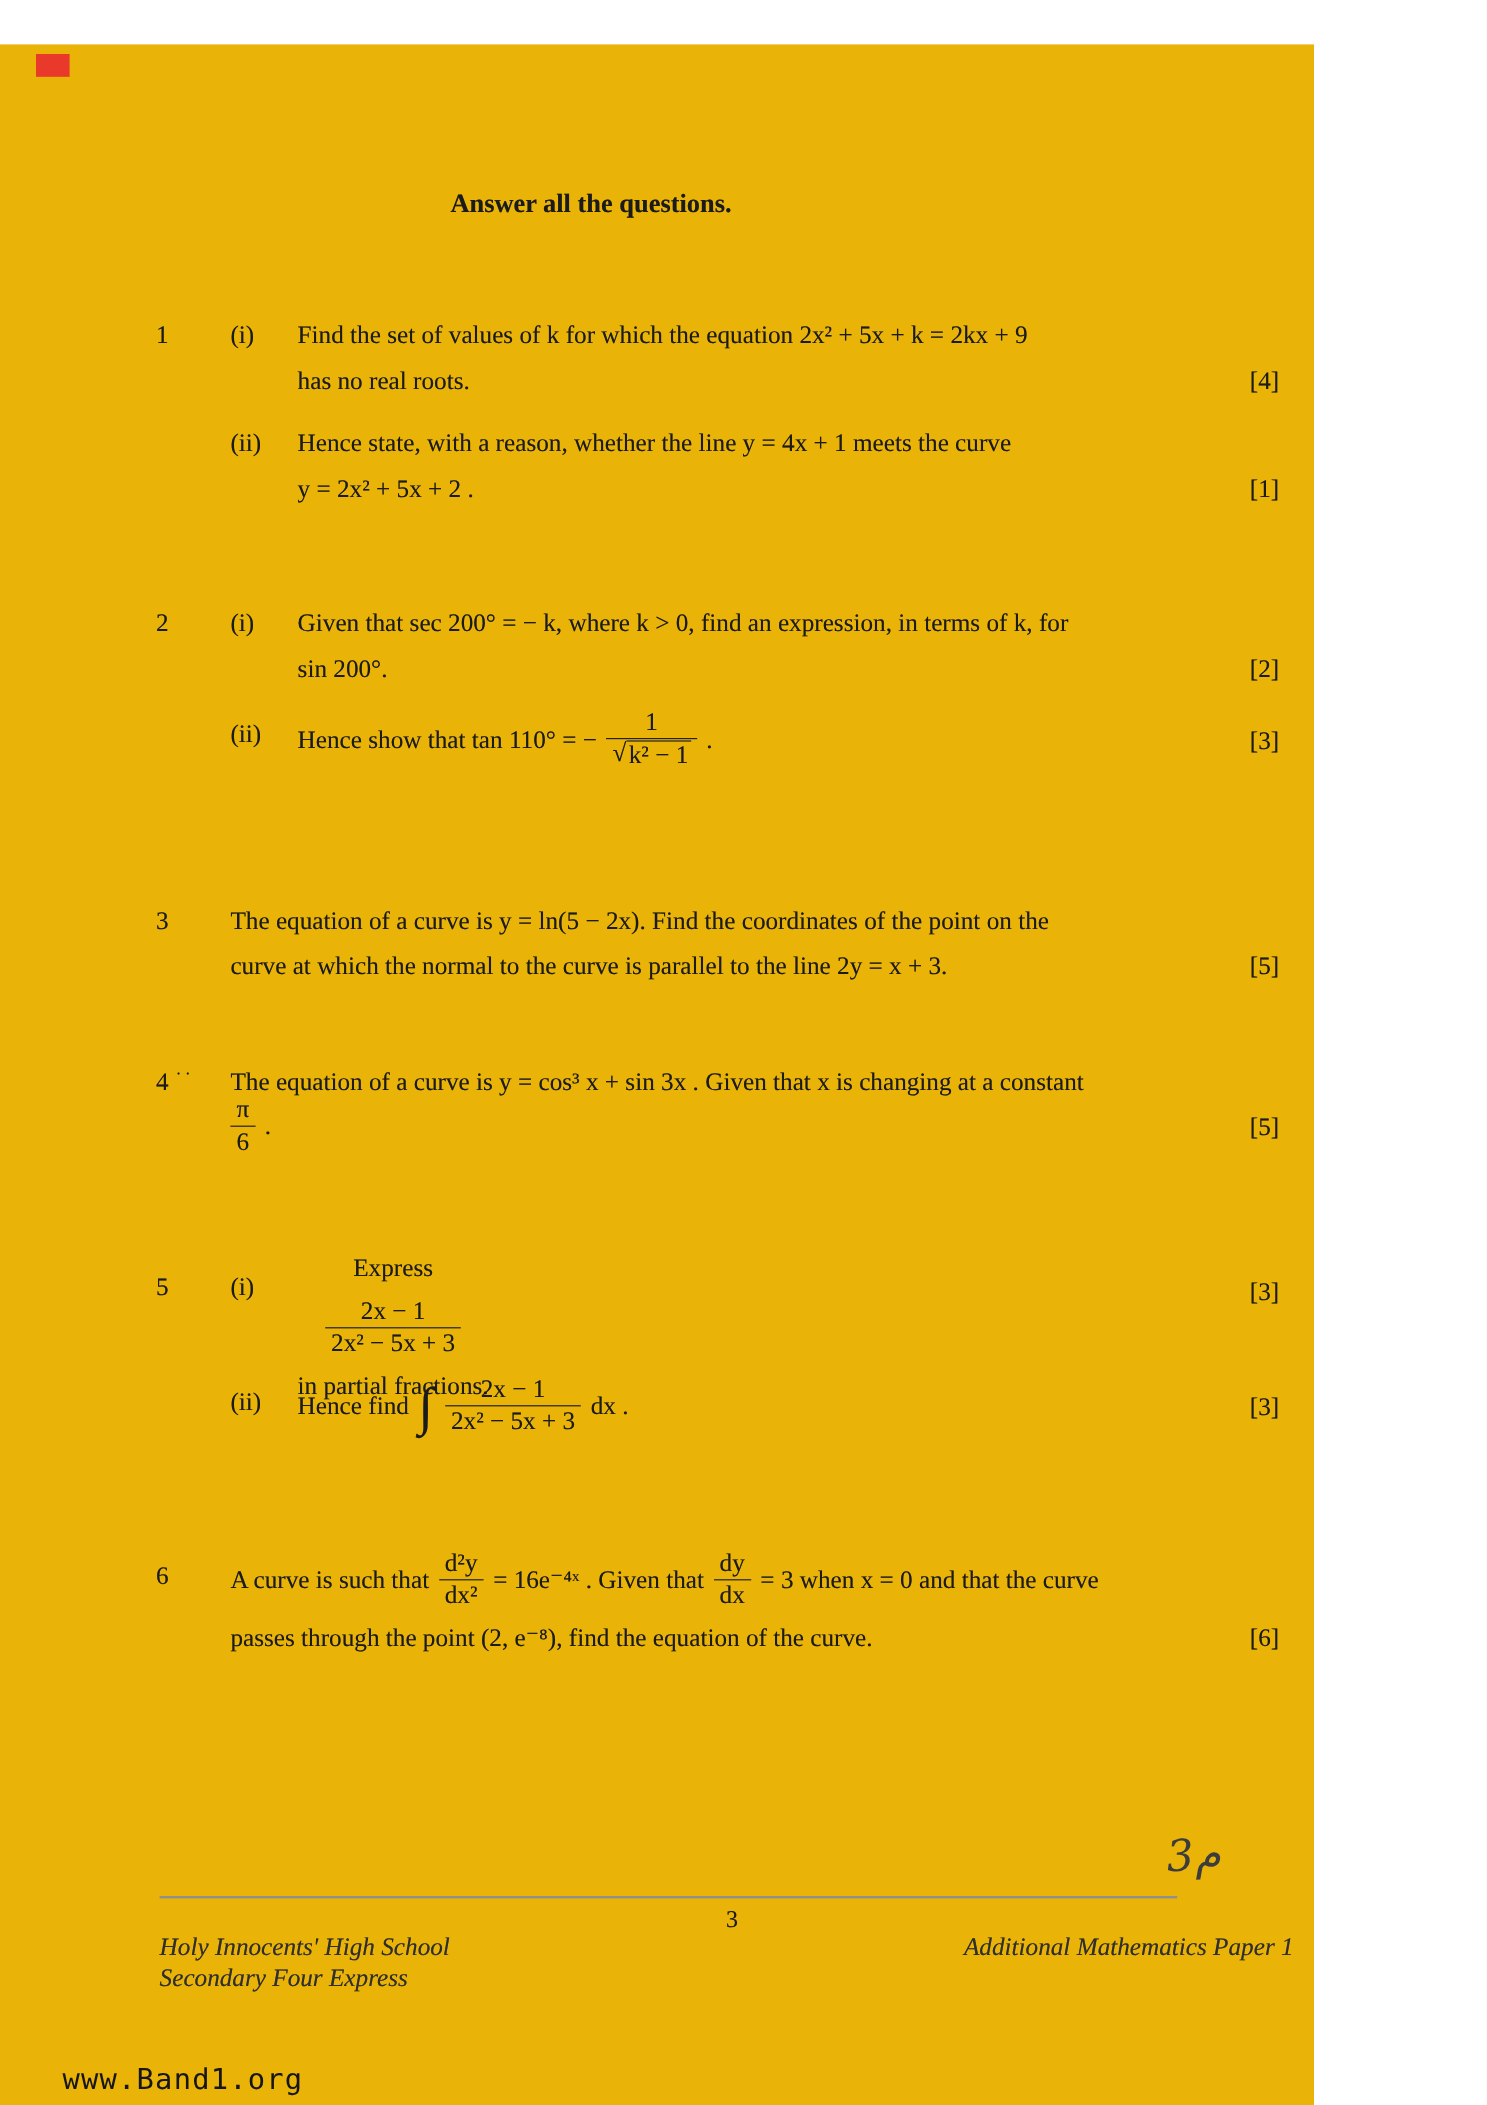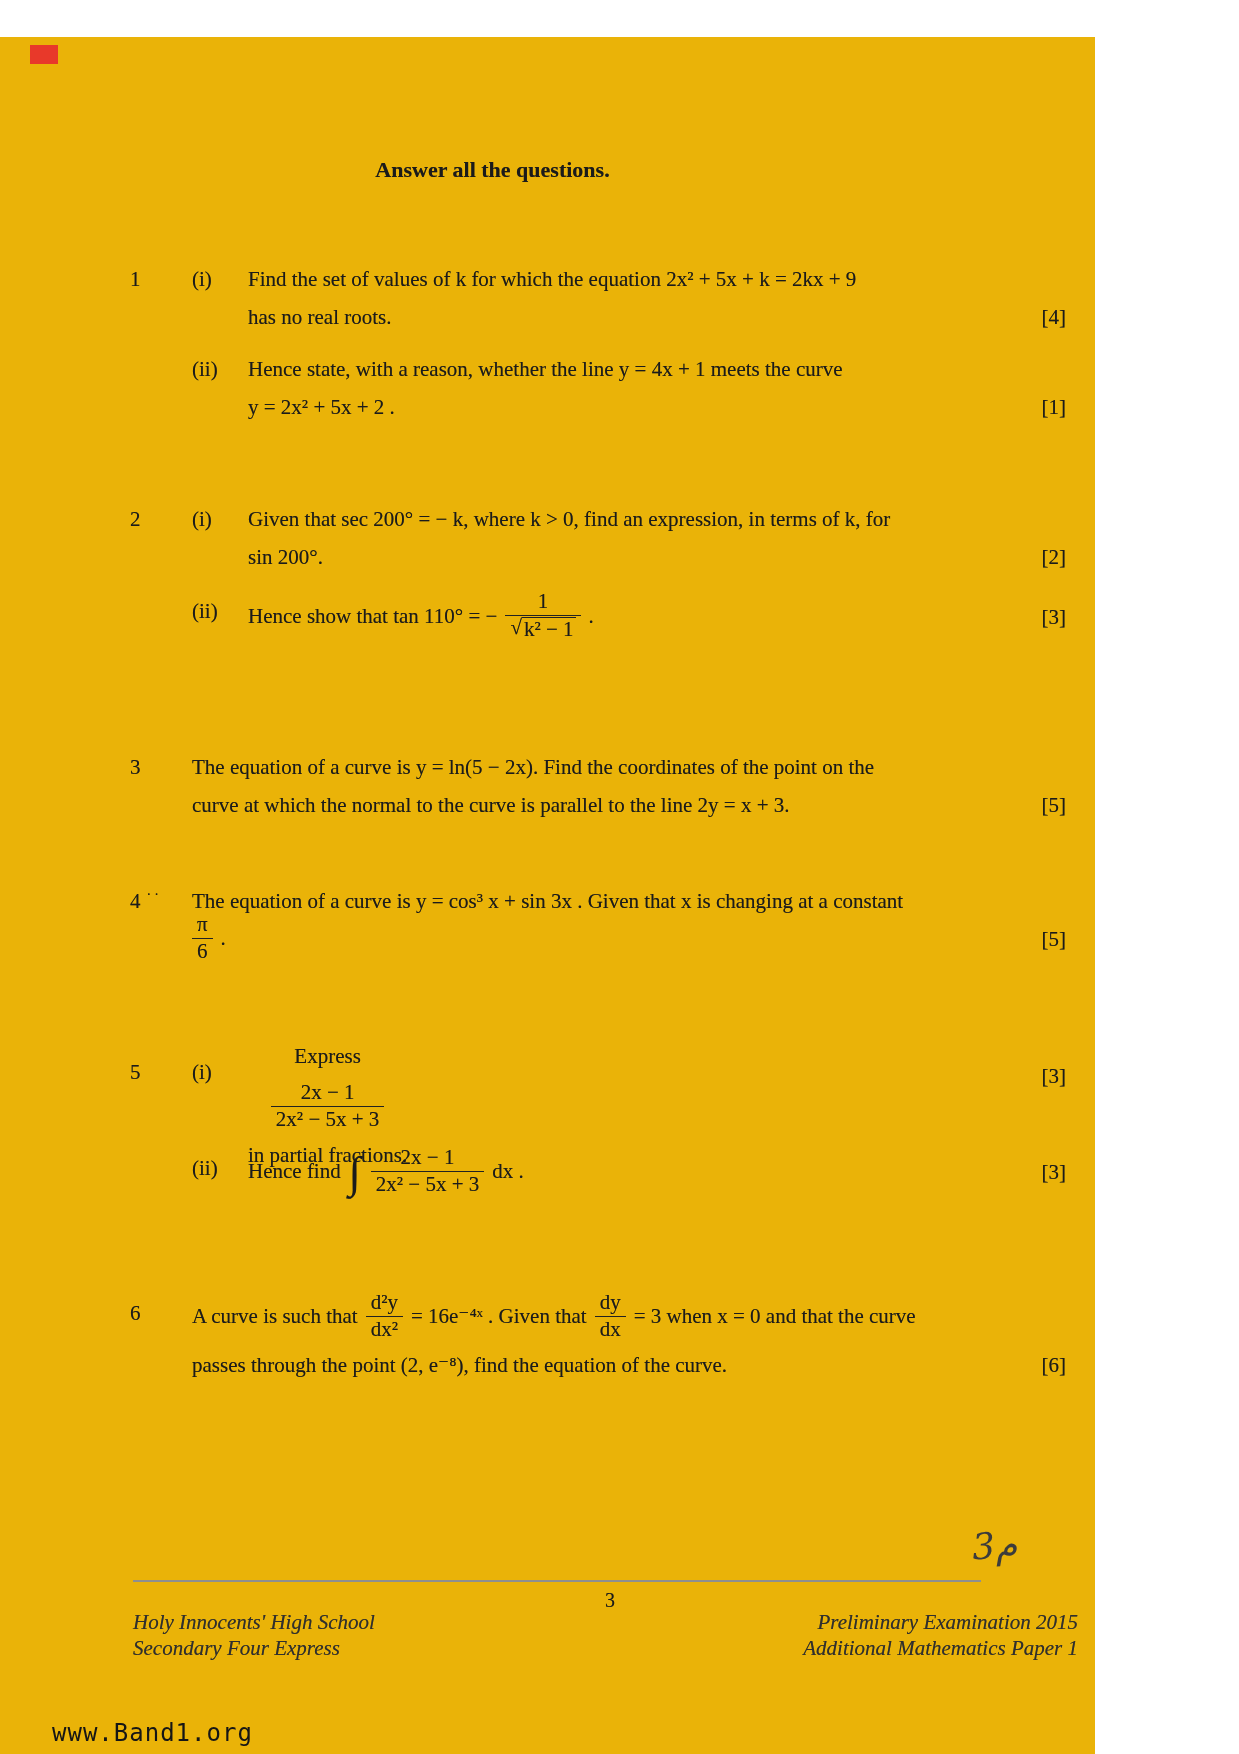--- a/index.html
+++ b/index.html
@@ -173,21 +173,20 @@
 
   <div class="hand">م3</div>
   <div class="rule"></div>
   <div class="pgnum">3</div>
 
   <div class="foot left">
     <div>Holy Innocents' High School</div>
     <div>Secondary Four Express</div>
   </div>
   <div class="foot right">
-    <div>Preliminary Examination 2015</div>
     <div>Additional Mathematics Paper 1</div>
   </div>
 
   <div class="www">www.Band1.org</div>
 
   <div class="strip">
     <span class="lite" style="left:150px;width:90px"></span>
     <span class="lite" style="left:380px;width:70px"></span>
     <span class="lite" style="left:560px;width:120px"></span>
     <span class="lite" style="left:900px;width:80px"></span>

